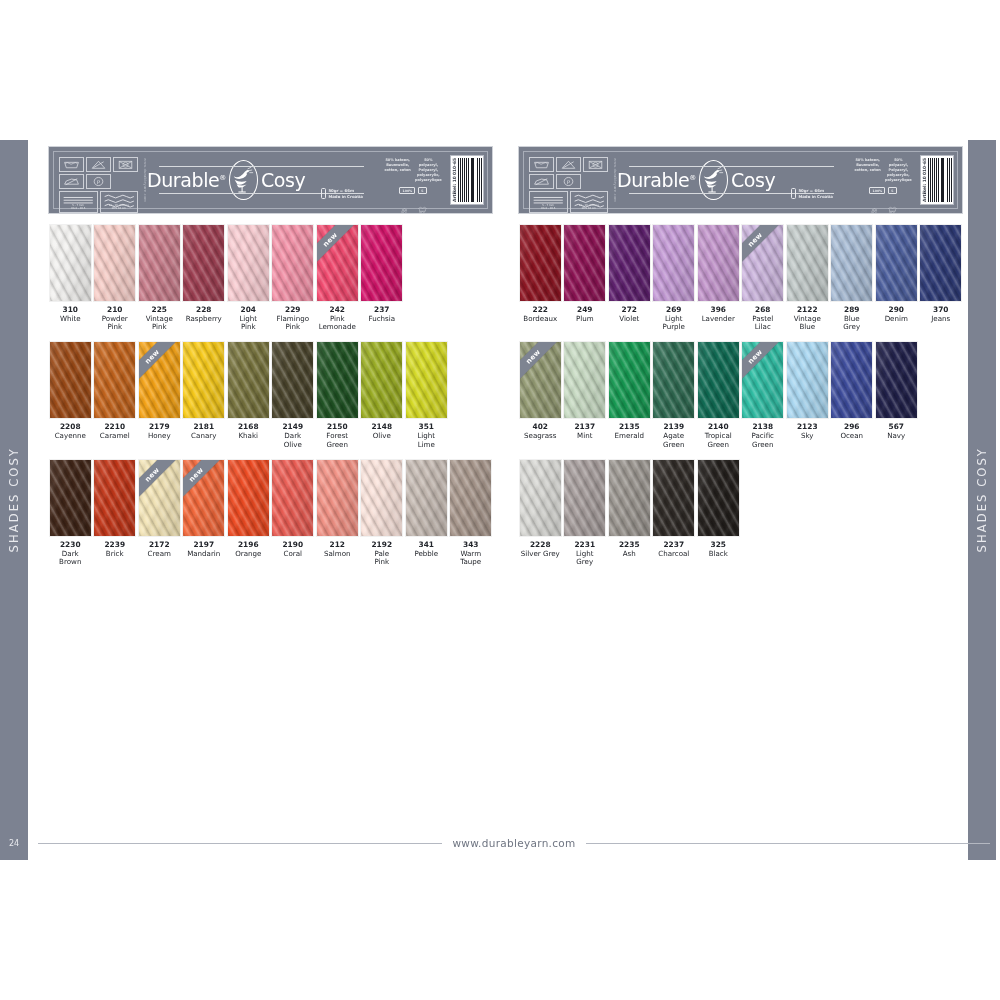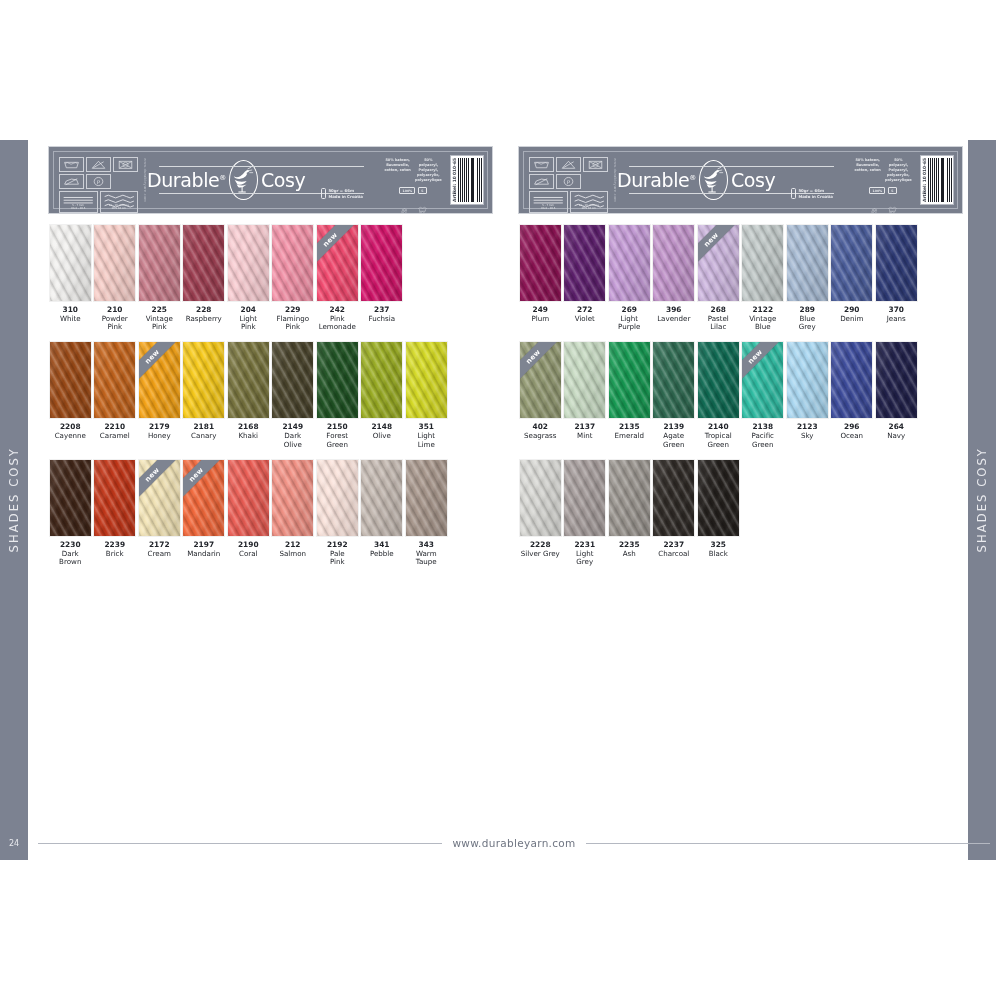--- a/index.html
+++ b/index.html
@@ -756,20 +756,31 @@
             <span>new</span>
           </div>
         </div>
         <div class="cell-label">
           <div class="cell-code">2197</div>
           <div class="cell-name">Mandarin</div>
         </div>
       </div>
       <div class="cell">
         <div class="swatch">
+          <div class="yarn" style="background:#ef4a21"></div>
+          <div class="sheen"></div>
+
+        </div>
+        <div class="cell-label">
+          <div class="cell-code">2196</div>
+          <div class="cell-name">Orange</div>
+        </div>
+      </div>
+      <div class="cell">
+        <div class="swatch">
           <div class="yarn" style="background:#ec5d54"></div>
           <div class="sheen"></div>
 
         </div>
         <div class="cell-label">
           <div class="cell-code">2190</div>
           <div class="cell-name">Coral</div>
         </div>
       </div>
       <div class="cell">
@@ -925,20 +936,31 @@
           <span>010-65</span>
         </div>
         <div class="bar-lines"></div>
       </div>
 
     </div>
   </div>
     <div class="row">
       <div class="cell">
         <div class="swatch">
+          <div class="yarn" style="background:#8e1421"></div>
+          <div class="sheen"></div>
+
+        </div>
+        <div class="cell-label">
+          <div class="cell-code">222</div>
+          <div class="cell-name">Bordeaux</div>
+        </div>
+      </div>
+      <div class="cell">
+        <div class="swatch">
           <div class="yarn" style="background:#8e1254"></div>
           <div class="sheen"></div>
 
         </div>
         <div class="cell-label">
           <div class="cell-code">249</div>
           <div class="cell-name">Plum</div>
         </div>
       </div>
       <div class="cell">
@@ -1125,21 +1147,21 @@
           <div class="cell-name">Ocean</div>
         </div>
       </div>
       <div class="cell">
         <div class="swatch">
           <div class="yarn" style="background:#20204a"></div>
           <div class="sheen"></div>
 
         </div>
         <div class="cell-label">
-          <div class="cell-code">264</div>
+          <div class="cell-code">567</div>
           <div class="cell-name">Navy</div>
         </div>
       </div>
     </div>
     <div class="row">
       <div class="cell">
         <div class="swatch">
           <div class="yarn" style="background:#d9d9d5"></div>
           <div class="sheen"></div>
 

